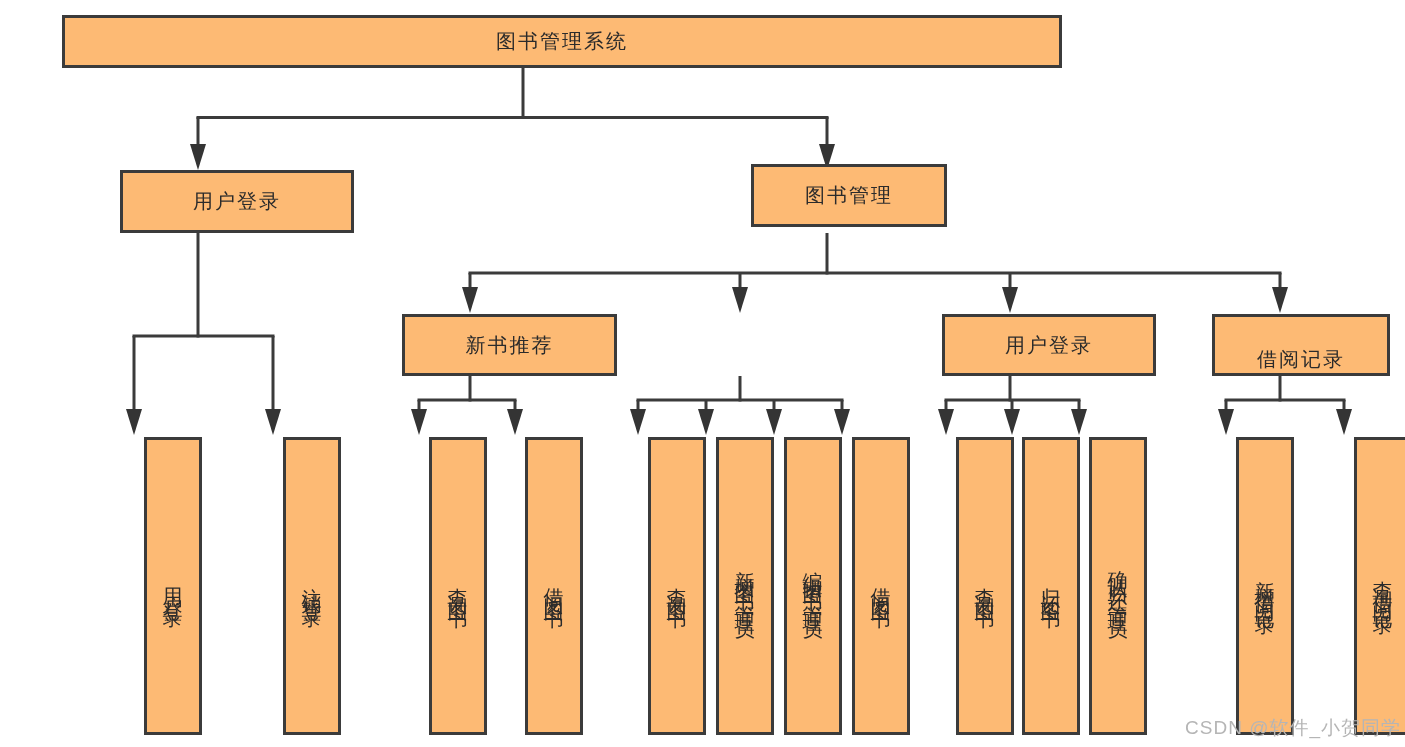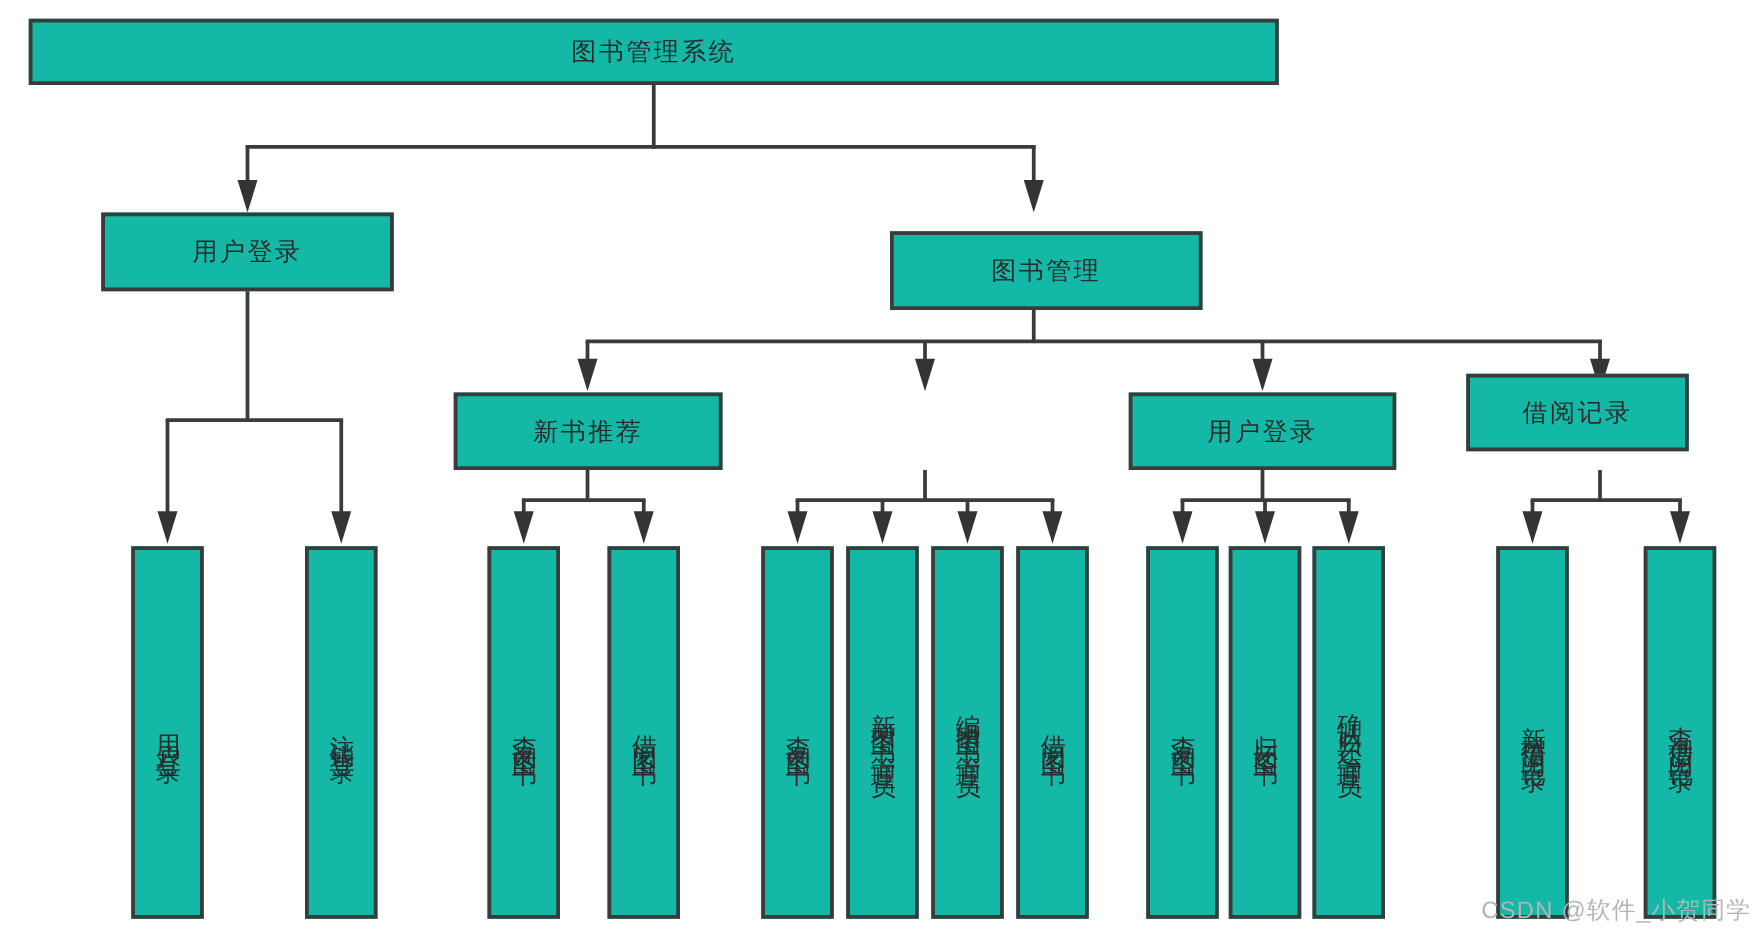--- a/index.html
+++ b/index.html
@@ -16,26 +16,27 @@
     left: 0; top: 0;
     width: 1405px; height: 747px;
     z-index: 1;
   }
   svg.connectors line { stroke: #3b3b3b; stroke-width: 3; }
   svg.connectors polygon { fill: #343434; }
   .node {
     position: absolute;
     box-sizing: border-box;
     border: 3px solid #3b3b3b;
-    background: #14b8a6;
+    background: #fdba74;
     display: flex;
     align-items: center;
     justify-content: center;
     color: #2b2b2b;
     z-index: 2;
+    margin-left: 39px;
   }
   .node.h .label { font-size: 20px; letter-spacing: 2px; white-space: nowrap; }
   .node.v .vtext {
     writing-mode: vertical-rl;
     text-orientation: mixed;
     font-size: 20px;
     letter-spacing: 7px;
     line-height: 1;
   }
   .watermark {
@@ -130,31 +131,31 @@
     </g>
   </svg>
 
   <div class="node h" style="left:23px; top:15px; width:1000px; height:53px;">
     <span class="label">图书管理系统</span>
   </div>
 
   <div class="node h" style="left:81px; top:170px; width:234px; height:63px;">
     <span class="label">用户登录</span>
   </div>
-  <div class="node h" style="left:712px; top:185px; width:250px; height:63px;">
+  <div class="node h" style="left:712px; top:164px; width:196px; height:63px;">
     <span class="label">图书管理</span>
   </div>
 
   <div class="node h" style="left:363px; top:314px; width:215px; height:62px;">
     <span class="label">新书推荐</span>
   </div>
   <div class="node h" style="left:903px; top:314px; width:214px; height:62px;">
     <span class="label">用户登录</span>
   </div>
-  <div class="node h" style="left:1173px; top:299px; width:178px; height:62px;">
+  <div class="node h" style="left:1173px; top:314px; width:178px; height:62px;align-items:flex-end;">
     <span class="label">借阅记录</span>
   </div>
 
   <div class="node v" style="left:105px; top:437px; width:58px; height:298px;">
     <span class="vtext">用户登录</span>
   </div>
   <div class="node v" style="left:244px; top:437px; width:58px; height:298px;">
     <span class="vtext">注销登录</span>
   </div>
 

